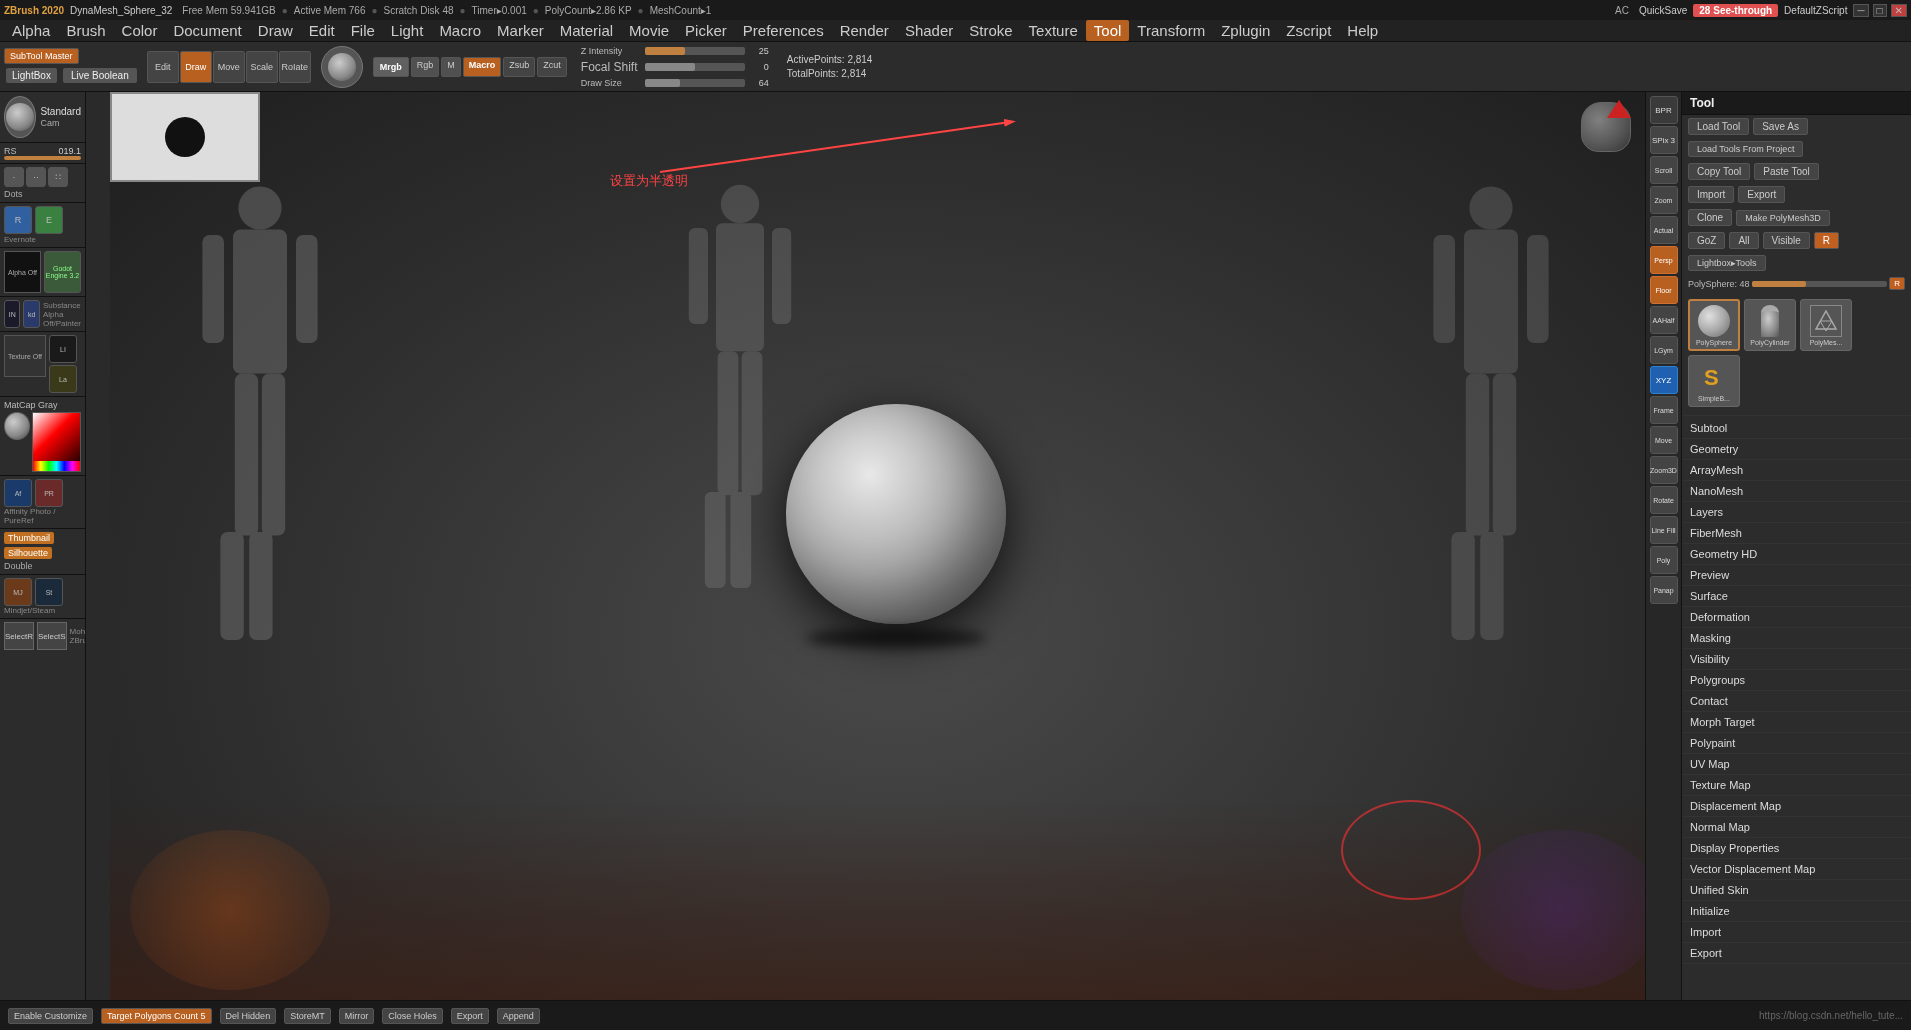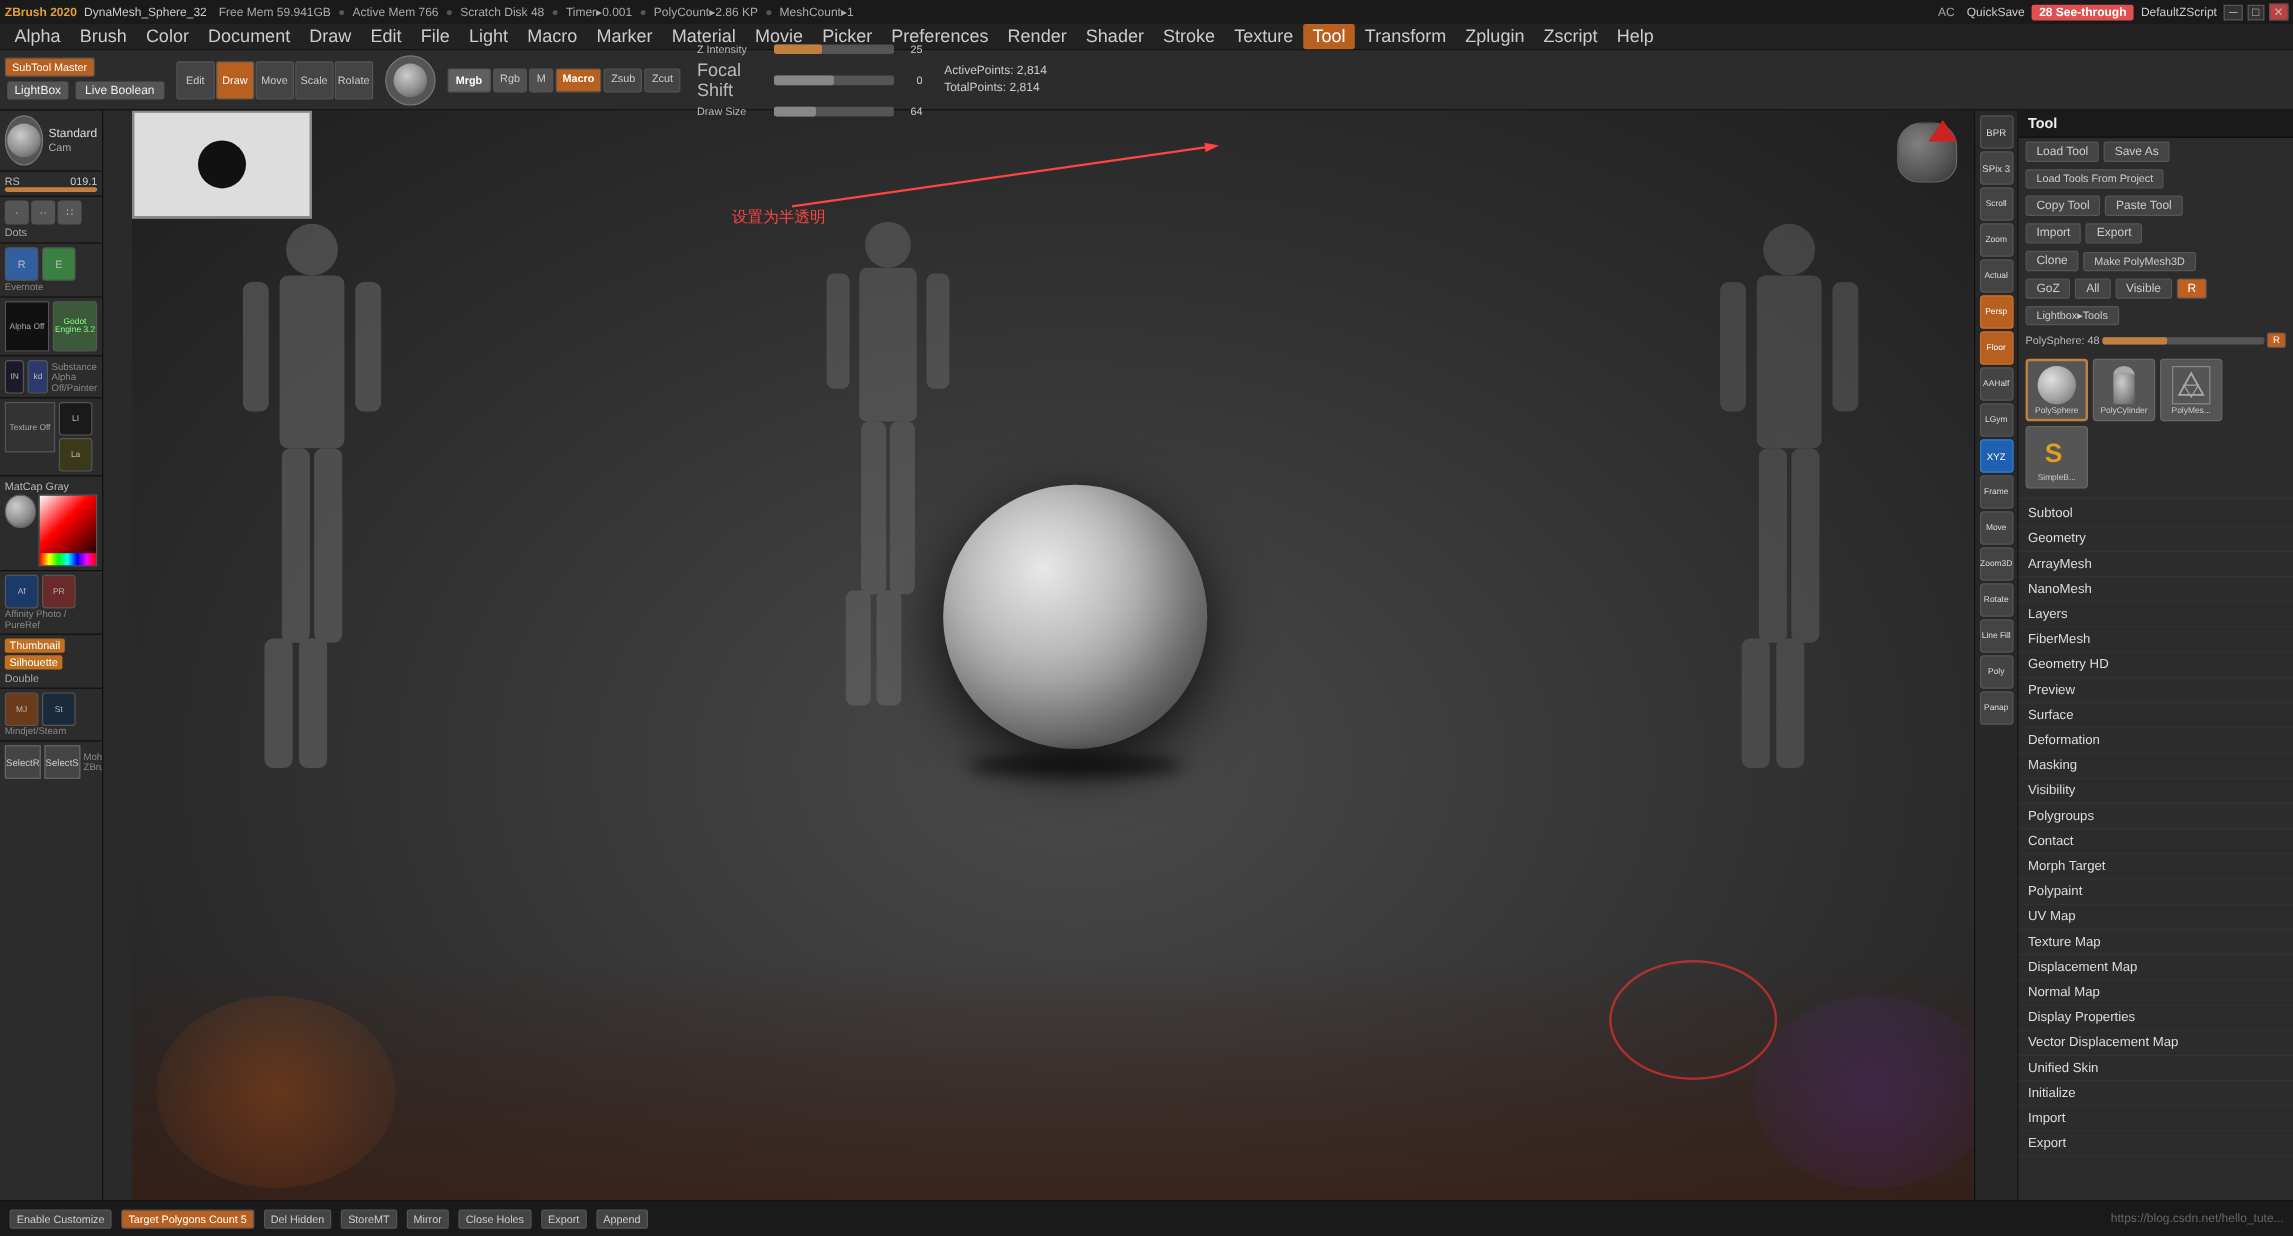--- a/index.html
+++ b/index.html
@@ -498,21 +498,21 @@
 
   <div style="display:flex;flex-direction:column;gap:2px;min-width:120px;margin-right:10px;">
     <div class="slider-row">
       <span class="slider-label" style="font-size:9px;color:#bbb;width:60px;">Z Intensity</span>
       <div class="slider-track" style="width:100px;">
         <div class="slider-fill" style="width:40%;background:#c08040;"></div>
       </div>
       <span class="slider-val">25</span>
     </div>
     <div class="slider-row">
-      <span class="slider-label" style="font-size:15px;color:#bbb;width:60px;">Focal Shift</span>
+      <span class="slider-label" style="font-size:12px;color:#bbb;width:60px;">Focal Shift</span>
       <div class="slider-track" style="width:100px;">
         <div class="slider-fill" style="width:50%;background:#888;"></div>
       </div>
       <span class="slider-val">0</span>
     </div>
     <div class="slider-row">
       <span class="slider-label" style="font-size:9px;color:#bbb;width:60px;">Draw Size</span>
       <div class="slider-track" style="width:100px;">
         <div class="slider-fill" style="width:35%;background:#888;"></div>
       </div>

